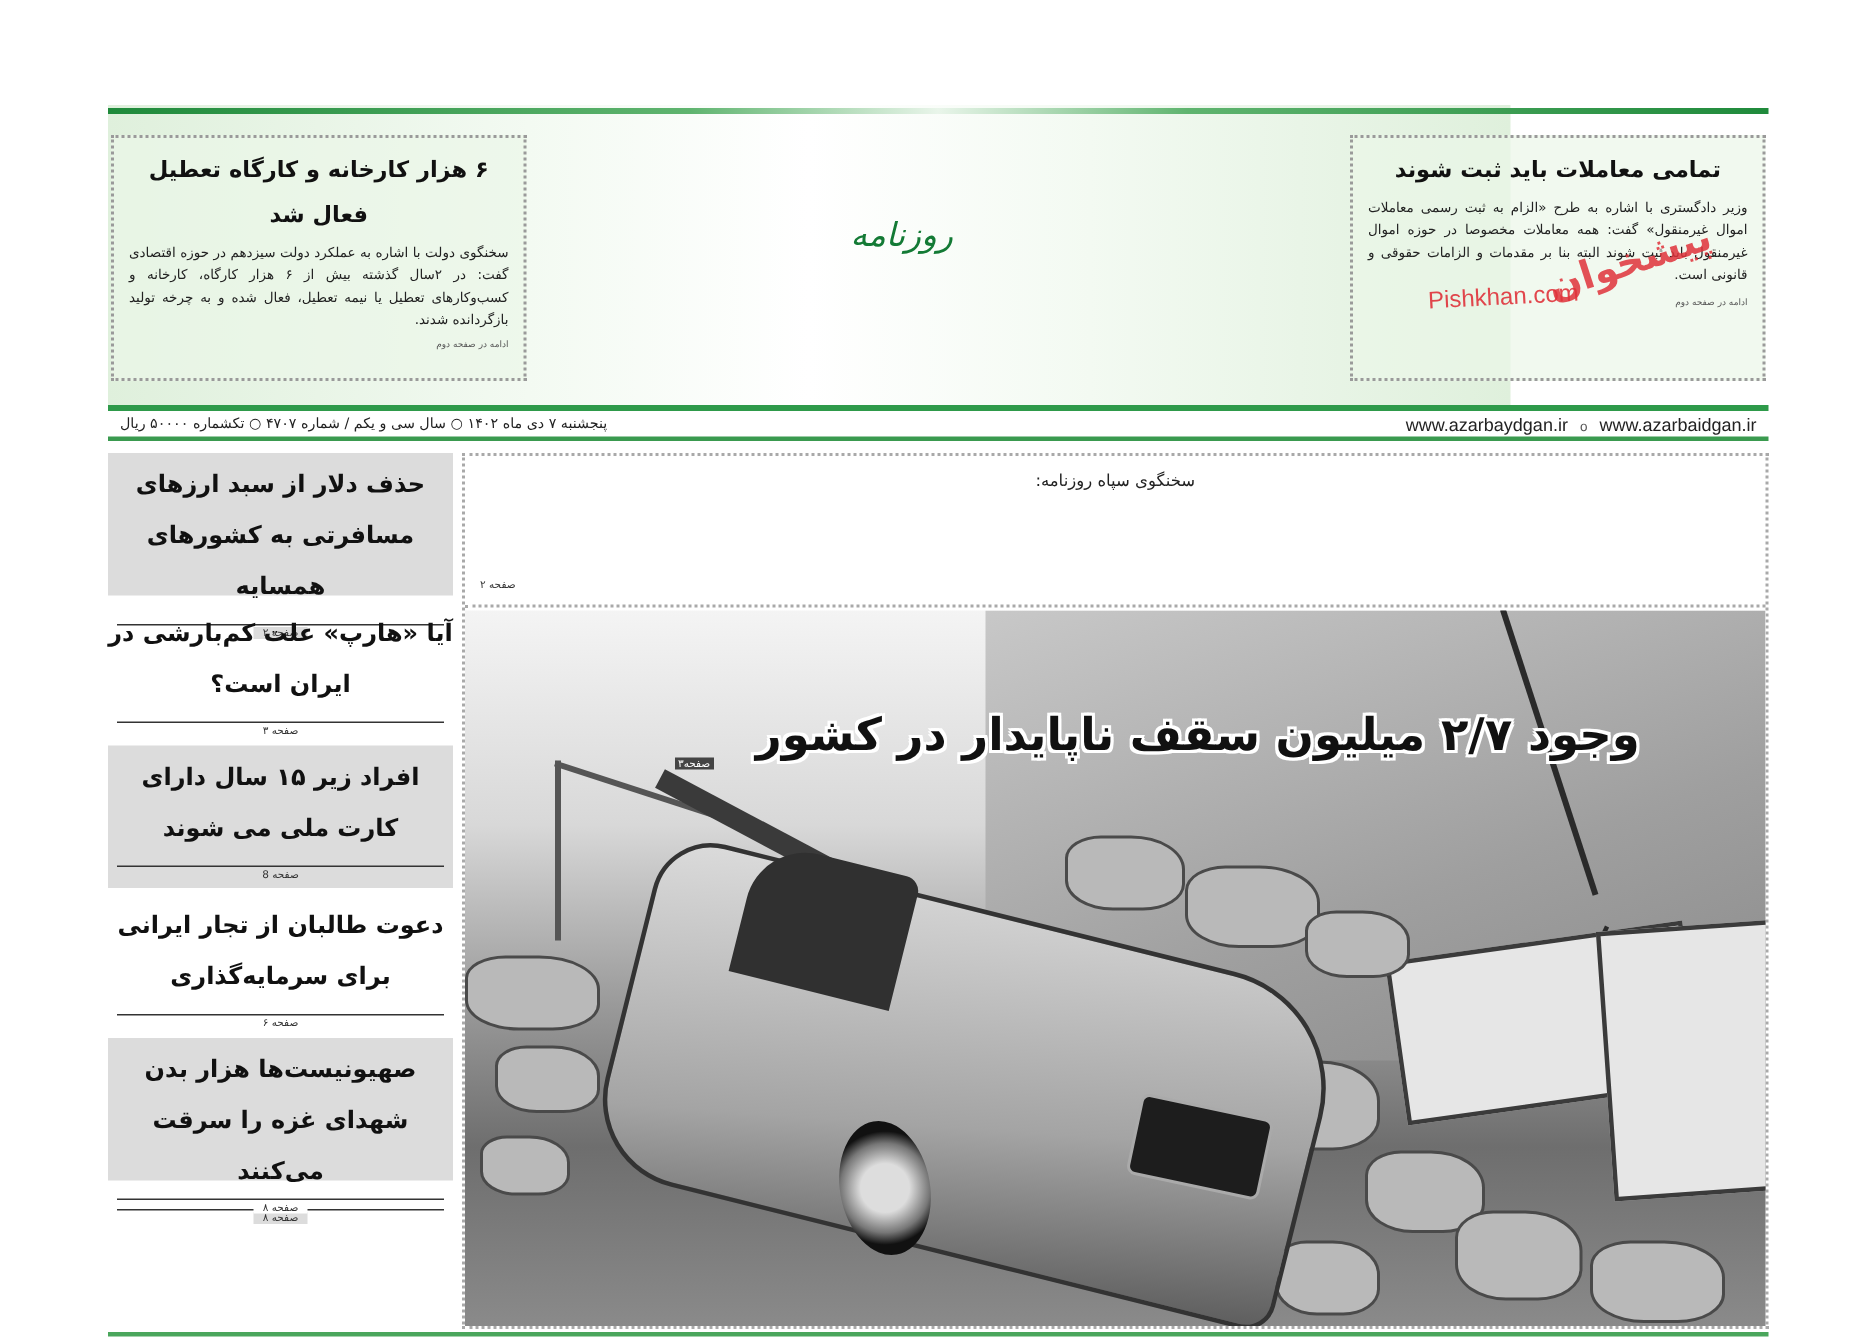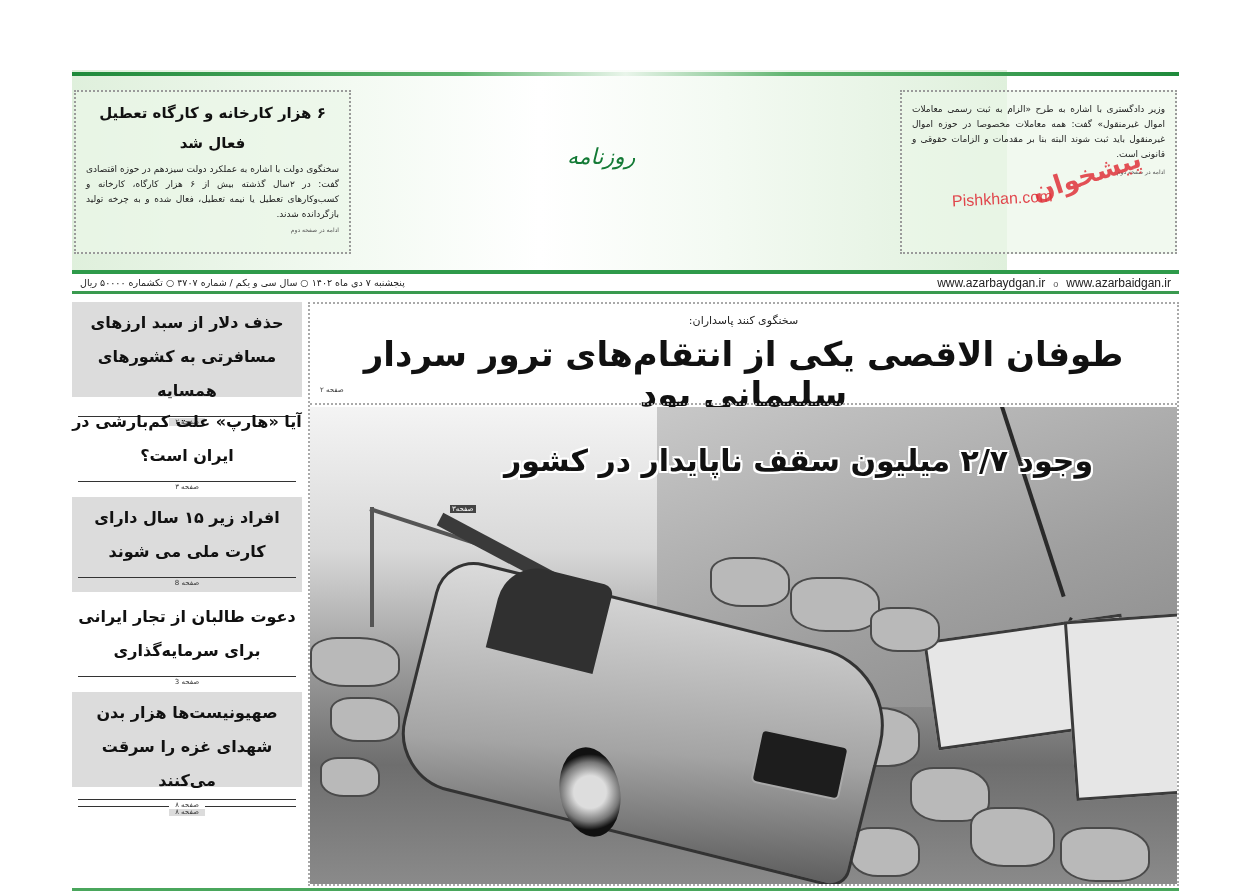--- a/index.html
+++ b/index.html
@@ -82,21 +82,21 @@
   .crack { position: absolute; background: #2a2a2a; transform-origin: top left; }
   .rubble { position: absolute; border-radius: 30% 45% 35% 40%; background: #b9b9b9; border: 2px solid #4a4a4a; }
   .slab { position: absolute; background: #e6e6e6; border: 3px solid #3b3b3b; }
   .car-body { position: absolute; left: 100px; top: 200px; width: 470px; height: 230px; background: linear-gradient(170deg,#dcdcdc,#a4a4a4 60%,#5d5d5d); border-radius: 40px 80px 20px 60px; transform: rotate(14deg); border: 3px solid #333; }
   .car-window { position: absolute; left: 185px; top: 165px; width: 110px; height: 90px; background: #303030; border-radius: 40px 10px 0 0; transform: rotate(14deg); }
   .car-wheel { position: absolute; left: 250px; top: 340px; width: 60px; height: 90px; border-radius: 50%; background: radial-gradient(circle,#ddd 30%, #777 55%, #111 70%); transform: rotate(-10deg); }
   .car-light { position: absolute; left: 445px; top: 330px; width: 90px; height: 55px; background: #1d1d1d; border-radius: 6px; transform: rotate(12deg); border: 2px solid #aaa; }
   .frame-bar { position: absolute; background: #555; }
 
   .photo-headline {
-    position: absolute; left: 0; top: 36px; width: 100%; text-align: center; direction: rtl;
+    position: absolute; left: 0; top: 66px; width: 100%; text-align: center; direction: rtl;
     font-weight: bold; font-size: 30px; color: #111;
     text-shadow: 2px 0 0 #fff, -2px 0 0 #fff, 0 2px 0 #fff, 0 -2px 0 #fff, 2px 2px 0 #fff, -2px -2px 0 #fff, 2px -2px 0 #fff, -2px 2px 0 #fff;
     padding-left: 110px;
   }
   .photo-ref { position: absolute; left: 140px; top: 98px; font-size: 7px; color: #fff; background: #444; padding: 0 2px; direction: rtl; }
 
   .footer-line { position: absolute; left: 0; top: 818px; width: 1107px; height: 3px; background: #4aa65c; }
 </style>
 </head>
 <body>
@@ -110,20 +110,21 @@
       <div class="teaser-title">۶ هزار کارخانه و کارگاه تعطیل فعال شد</div>
       <div class="teaser-body">سخنگوی دولت با اشاره به عملکرد دولت سیزدهم در حوزه اقتصادی گفت: در ۲سال گذشته بیش از ۶ هزار کارگاه، کارخانه و کسب‌وکارهای تعطیل یا نیمه تعطیل، فعال شده و به چرخه تولید بازگردانده شدند.</div>
       <div class="teaser-cont">ادامه در صفحه دوم</div>
     </div>
 
     <div class="logo">
       <div class="logo-sub">روزنامه</div>
     </div>
 
     <div class="teaser right">
+      <div class="teaser-title">تمامی معاملات باید ثبت شوند</div>
       <div class="teaser-body">وزیر دادگستری با اشاره به طرح «الزام به ثبت رسمی معاملات اموال غیرمنقول» گفت: همه معاملات مخصوصا در حوزه اموال غیرمنقول باید ثبت شوند البته بنا بر مقدمات و الزامات حقوقی و قانونی است.</div>
       <div class="teaser-cont">ادامه در صفحه دوم</div>
     </div>
 
     <div class="info-strip">
       <div class="date">پنجشنبه ۷ دی ماه ۱۴۰۲ ○ سال سی و یکم / شماره ۴۷۰۷ ○ تکشماره ۵۰۰۰۰ ریال</div>
       <div class="urls">
         <span>www.azarbaydgan.ir</span><span class="sep">o</span><span>www.azarbaidgan.ir</span>
       </div>
     </div>
@@ -140,34 +141,33 @@
     <div class="side-item" style="height:100px;">
       <div class="side-title" style="padding-top:4px;">آیا «هارپ» علت کم‌بارشی در ایران است؟</div>
       <div class="side-ref"><span>صفحه ۳</span></div>
     </div>
     <div class="side-item shaded" style="height:95px;">
       <div class="side-title">افراد زیر ۱۵ سال دارای کارت ملی می شوند</div>
       <div class="side-ref"><span>صفحه 8</span></div>
     </div>
     <div class="side-item" style="height:100px;">
       <div class="side-title" style="padding-top:4px;">دعوت طالبان از تجار ایرانی برای سرمایه‌گذاری</div>
-      <div class="side-ref"><span>صفحه 3</span></div>
+      <div class="side-ref"><span>صفحه ۶</span></div>
     </div>
     <div class="side-item shaded" style="height:95px;">
       <div class="side-title">صهیونیست‌ها هزار بدن شهدای غزه را سرقت می‌کنند</div>
       <div class="side-ref"><span>صفحه ۸</span></div>
     </div>
     <div class="side-item" style="height:100px;">
       <div class="side-ref"><span>صفحه ۸</span></div>
     </div>
   </div>
 
   <div class="main">
-    <div class="kicker">سخنگوی کنند پاسداران:</div>
-    <div class="headline">طوفان الاقصی یکی از انتقام‌های ترور سردار سلیمانی بود</div>
+    <div class="kicker">سخنگوی سپاه روزنامه:</div>
     <div class="headline-ref">صفحه ۲</div>
     <div class="head-divider"></div>
 
     <div class="photo">
       <div class="wall"></div>
       <div class="crack" style="left:690px; top:0; width:4px; height:200px; transform:rotate(-18deg);"></div>
       <div class="crack" style="left:760px; top:210px; width:3px; height:90px; transform:rotate(25deg);"></div>
       <div class="frame-bar" style="left:60px; top:100px; width:4px; height:120px;"></div>
       <div class="frame-bar" style="left:60px; top:100px; width:150px; height:4px; transform:rotate(18deg); transform-origin:left;"></div>
       <div class="frame-bar" style="left:130px; top:105px; width:200px; height:14px; background:#3a3a3a; transform:rotate(28deg); transform-origin:left;"></div>

